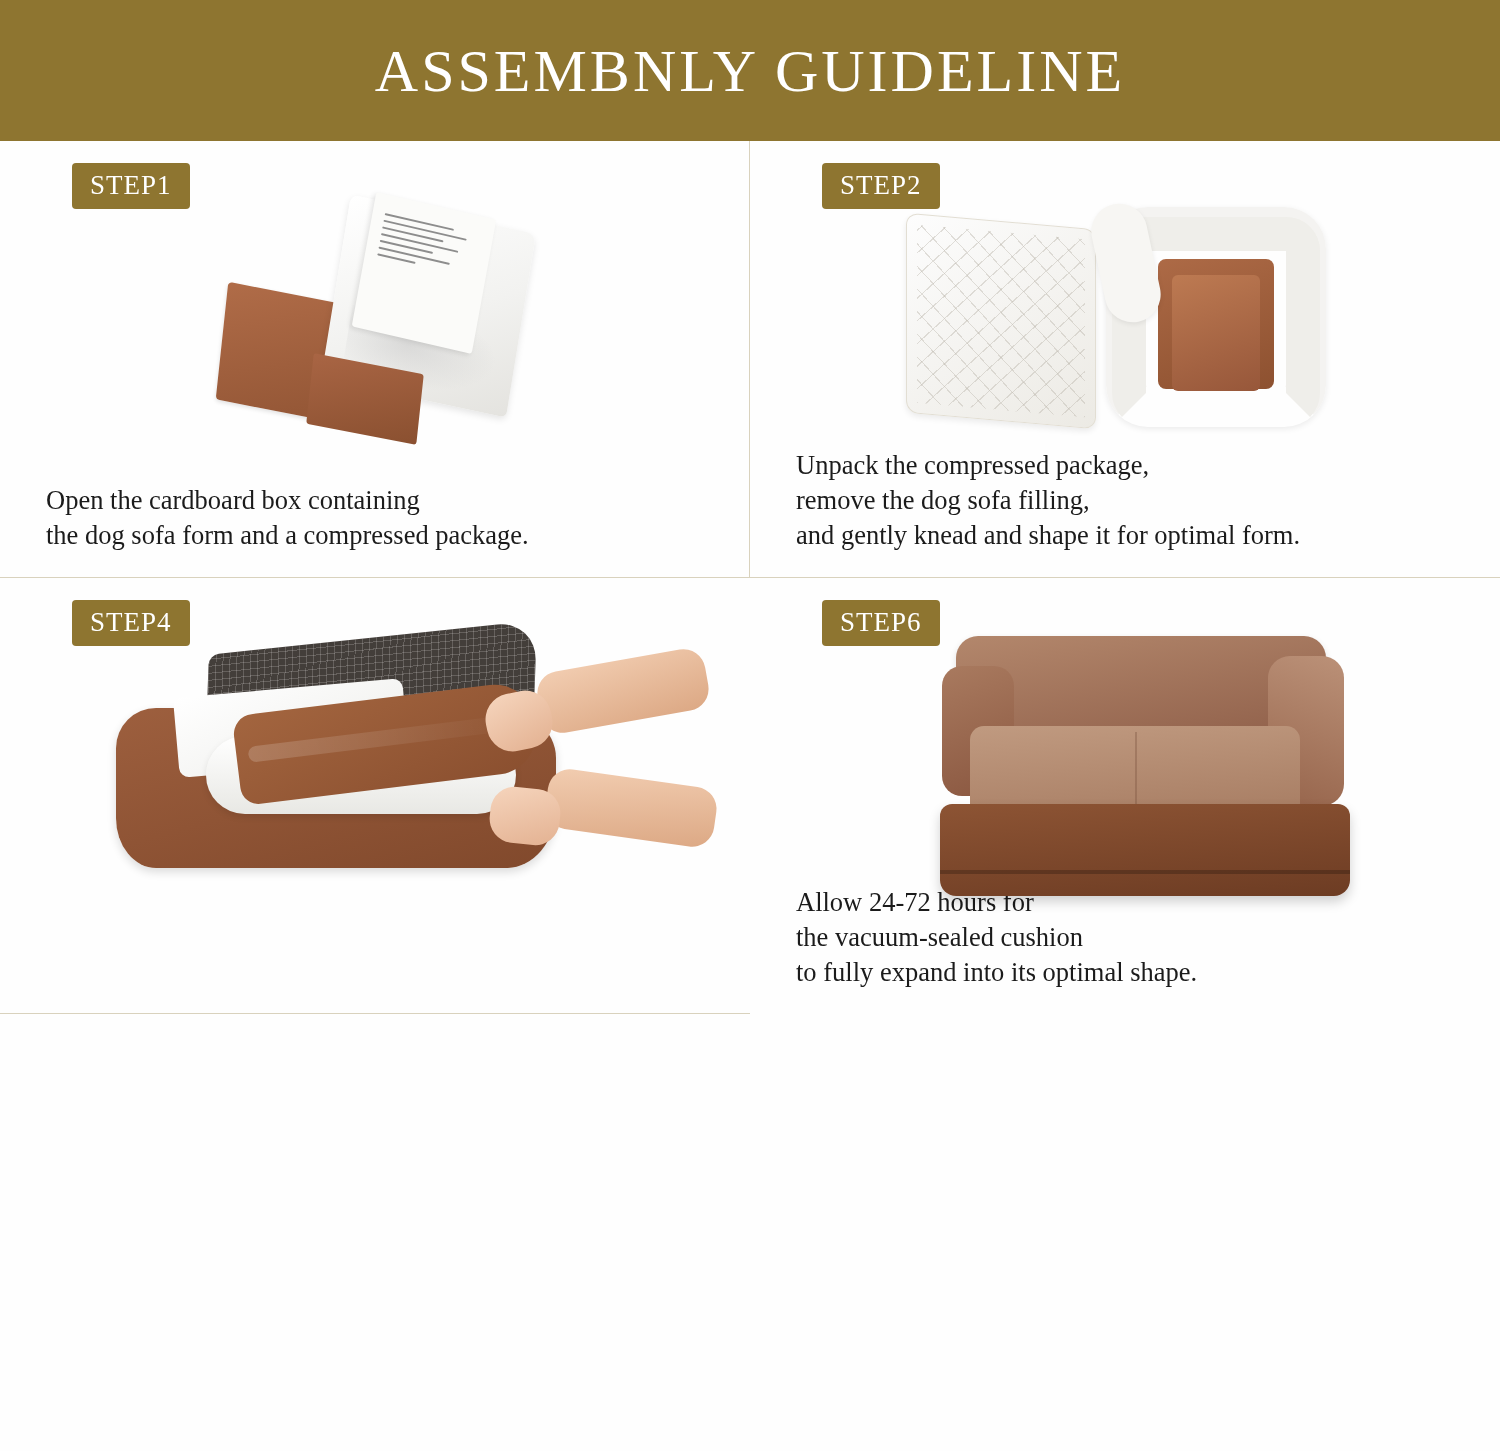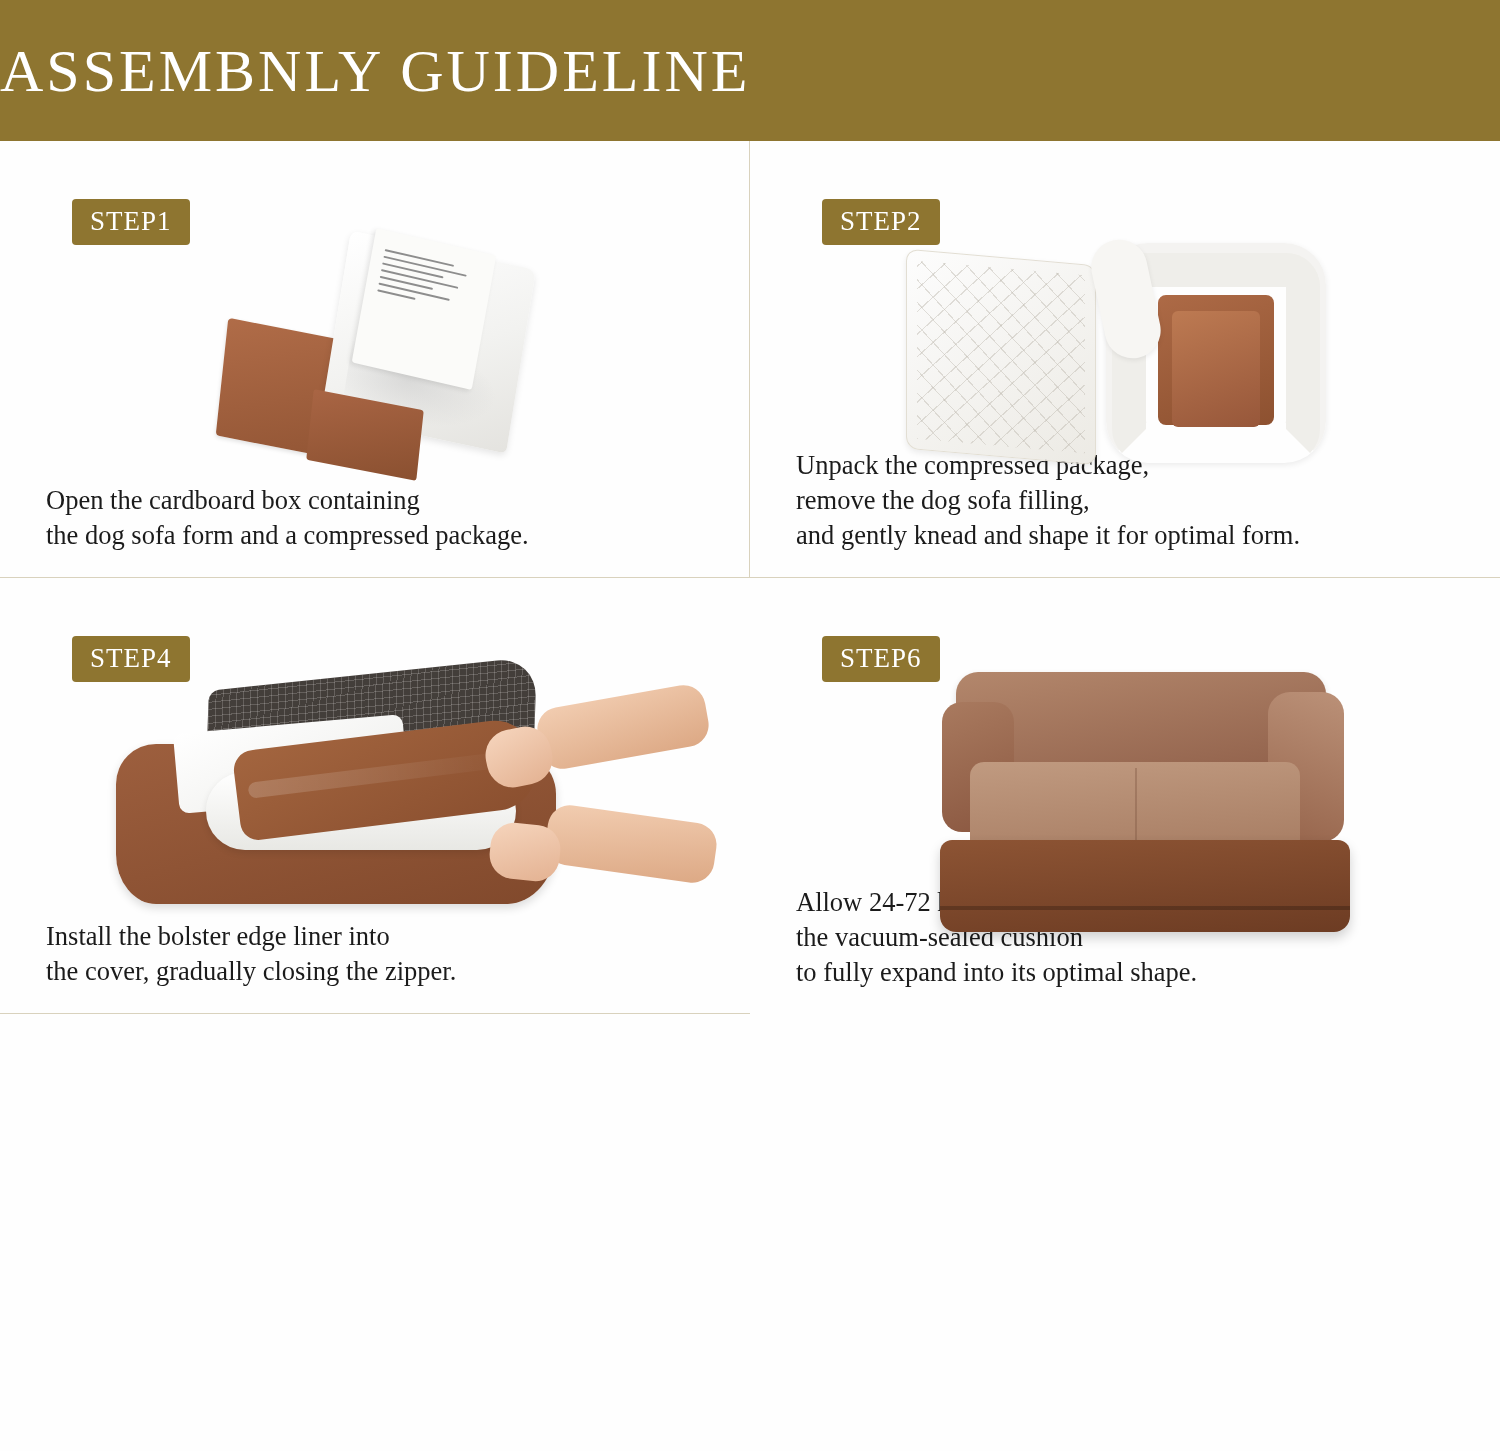--- a/index.html
+++ b/index.html
@@ -19,21 +19,21 @@
   }
   
   .header {
     position: absolute;
     top: 0; left: 0;
     width: 1500px;
     height: 141px;
     background: #8e7530;
     display: flex;
     align-items: center;
-    justify-content: flex-start;
+    justify-content: center;
   }
   .header-title {
     color: #ffffff;
     font-family: "Liberation Serif", serif;
     font-size: 60px;
     letter-spacing: 3px;
     font-weight: 400;
     text-align: center;
     line-height: 1;
   }
@@ -60,21 +60,20 @@
     display: inline-block;
     background: #8e7530;
     color: #ffffff;
     font-family: "Liberation Serif", serif;
     font-size: 27px;
     letter-spacing: 1px;
     padding: 7px 18px 8px 18px;
     border-radius: 4px;
     align-self: flex-start;
     margin-left: 46px;
-    margin-top: 36px;
   }
   .art {
     flex: 1;
     position: relative;
     margin-top: -24px;
   }
   .caption {
     text-align: left;
     font-family: "Liberation Serif", serif;
     font-size: 26.5px;
@@ -439,22 +438,20 @@
           <div class="s4-mesh"></div>
           <div class="s4-white"></div>
           <div class="s4-bolster"></div>
           <div class="s4-flap"></div>
           <div class="s4-arm-a"></div>
           <div class="s4-hand-a"></div>
           <div class="s4-arm-b"></div>
           <div class="s4-hand-b"></div>
         </div>
       </div>
-      <div class="caption">Install the bolster edge liner into
-the cover, gradually closing the zipper.</div>
     </div>
 
 
     <div class="cell row-3">
       <div class="step-badge">STEP6</div>
       <div class="art">
         <div class="s6-wrap">
           <div class="s6-back"></div>
           <div class="s6-armR"></div>
           <div class="s6-armL"></div>

